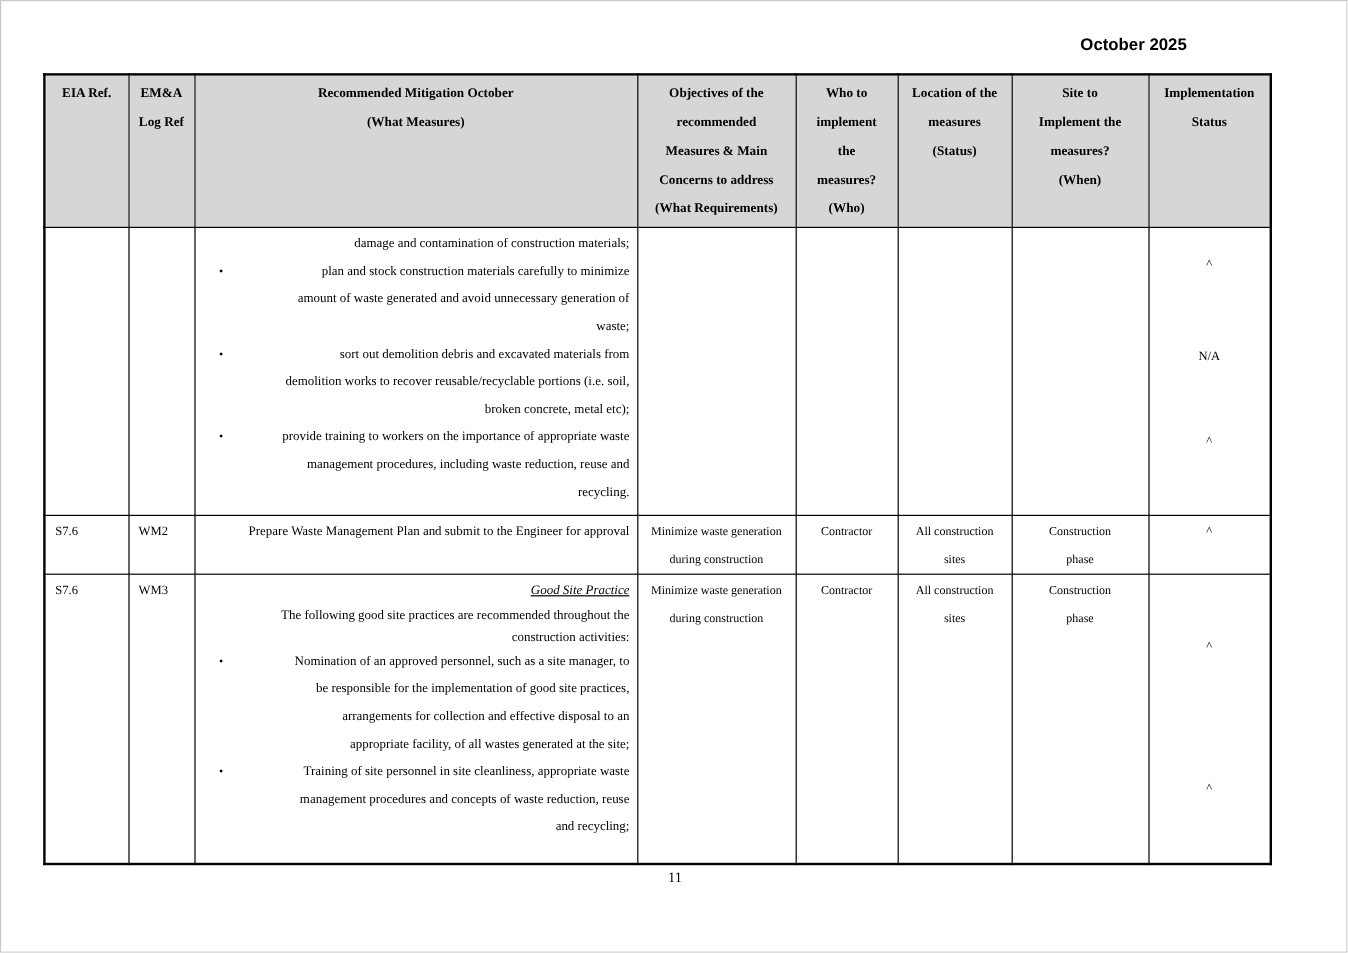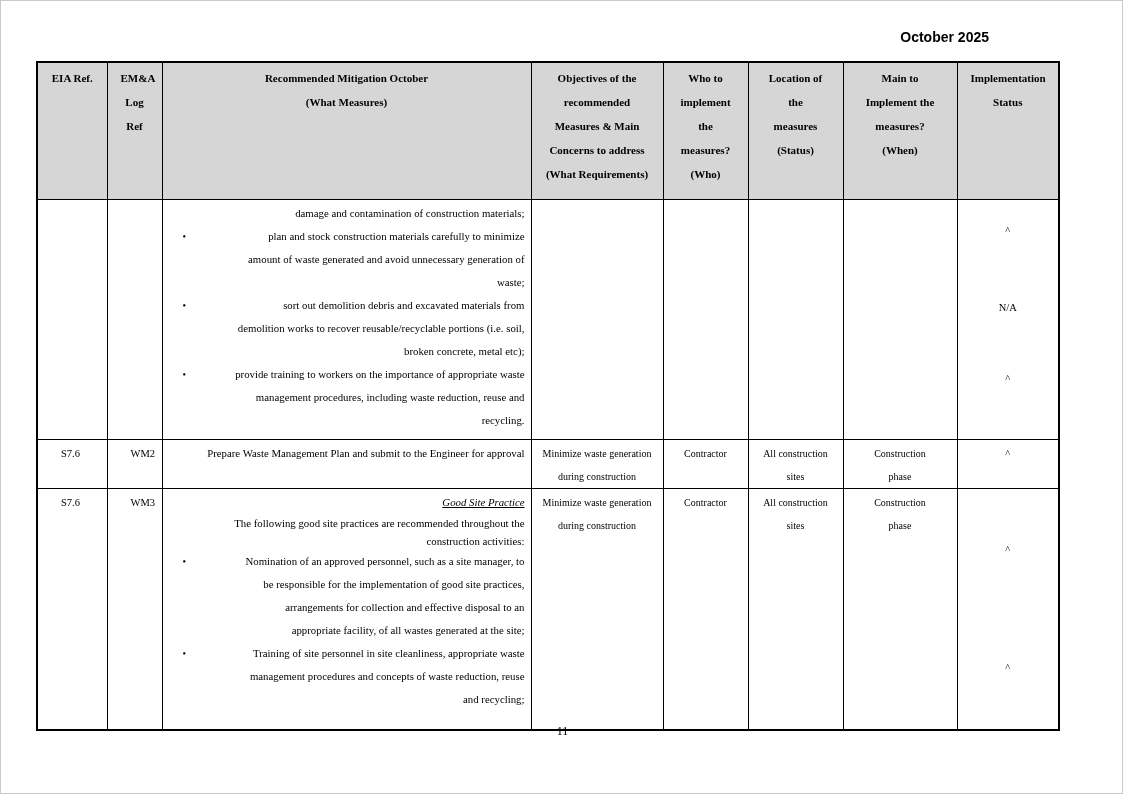--- a/index.html
+++ b/index.html
@@ -42,40 +42,40 @@
     left: 35px;
     top: 60px;
     width: 1022px;
     table-layout: fixed;
     border-collapse: collapse;
     border: 2px solid #000000;
   }
   .mit-table th, .mit-table td {
     border: 1px solid #000000;
     vertical-align: top;
-    padding: 13px;
+    padding: 3px;
     overflow: hidden;
   }
   .mit-table th {
     background: #d6d6d6;
     font-weight: bold;
     font-size: 11px;
     line-height: 24px;
     text-align: center;
     padding-top: 3px;
     height: 120px;
   }
   tr.row-0 { height: 240px; }
   tr.row-1 { height: 49px; }
   tr.row-2 { height: 241px; }
 
   td.cell-ref {
     font-size: 10.5px;
     line-height: 23px;
-    padding: 2px 2px 0 23px;
+    padding: 2px 2px 0 8px;
   }
   td.cell-measures {
     font-size: 10.8px;
     line-height: 23px;
     padding: 2px 6px 0 8px;
     text-align: right;
   }
   .blk { position: relative; }
   .blk-bullet { padding-left: 38px; }
   .blk-continuation { padding-left: 38px; }
@@ -162,21 +162,21 @@
             <div class="line">the</div>
             <div class="line">measures?</div>
             <div class="line">(Who)</div>
           </th>
           <th>
             <div class="line">Location of the</div>
             <div class="line">measures</div>
             <div class="line">(Status)</div>
           </th>
           <th>
-            <div class="line">Main to</div>
+            <div class="line">Site to</div>
             <div class="line">Implement the</div>
             <div class="line">measures?</div>
             <div class="line">(When)</div>
           </th>
           <th>
             <div class="line">Implementation</div>
             <div class="line">Status</div>
           </th>
         </tr>
       </thead>

